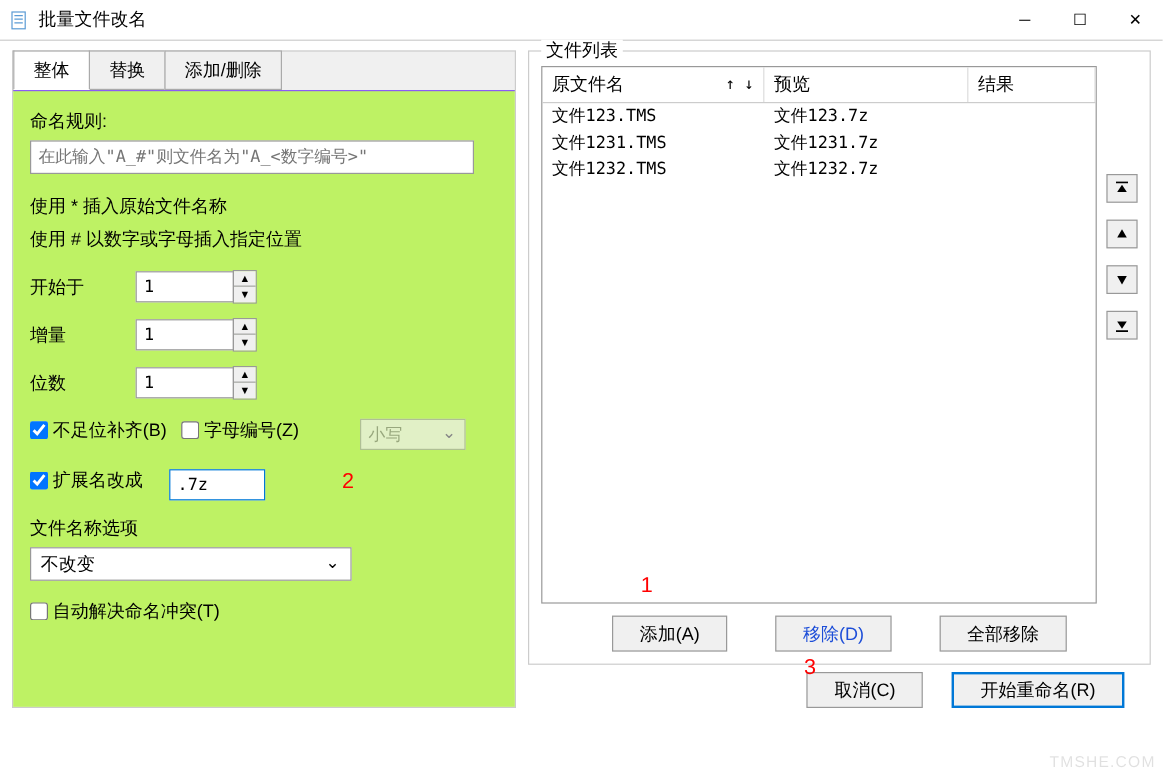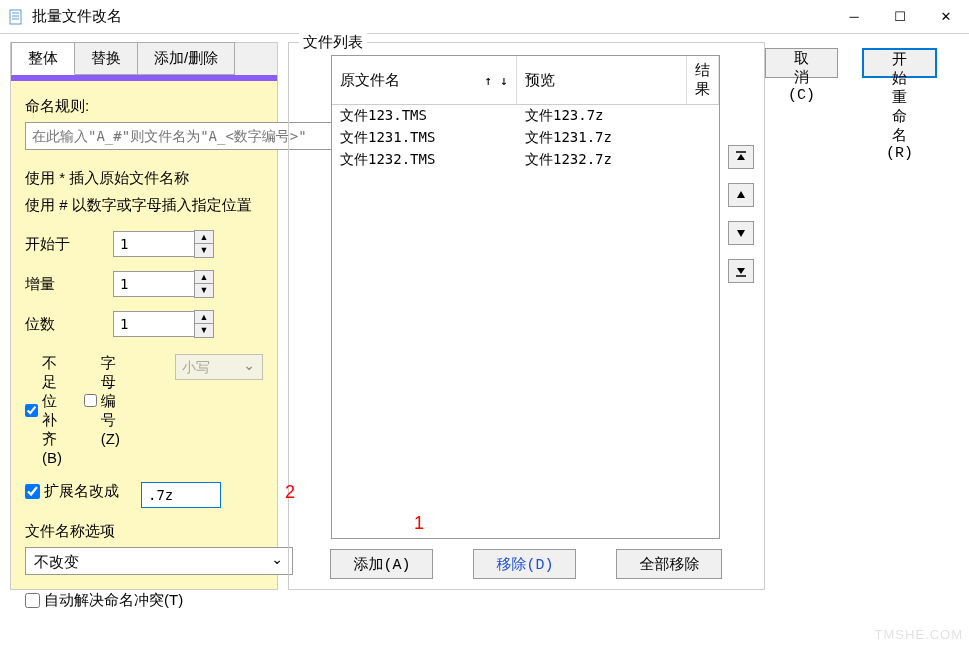--- a/index.html
+++ b/index.html
@@ -10,21 +10,21 @@
 .titlebar .title { flex: 1; font-size: 15px; }
 .titlebar .winbtns { display: flex; }
 .titlebar .winbtn { width: 46px; height: 32px; display: flex; align-items: center; justify-content: center; font-family: "Segoe UI Symbol", sans-serif; font-size: 13px; }
 
 .content { display: flex; padding: 8px 10px 4px 10px; gap: 10px; height: 560px; }
 
 .left-panel { width: 420px; border: 1px solid #ccc; background: #f0f0f0; position: relative; }
 .tabs { display: flex; position: relative; top: -1px; }
 .tab { padding: 6px 16px; border: 1px solid #aaa; background: #f0f0f0; font-size: 15px; margin-right: -1px; position: relative; }
 .tab.active { background: #fff; border-bottom: 1px solid #fff; z-index: 1; }
-.tab-body { position: absolute; top: 32px; left: 0; right: 0; bottom: 0; background: #fef9c3; border-top: 6px solid #8b5cf6; padding: 16px 14px; }
+.tab-body { position: absolute; top: 32px; left: 0; right: 0; bottom: 0; background: #bef264; border-top: 1px solid #8b5cf6; padding: 16px 14px; }
 
 .field-label { font-size: 15px; margin-bottom: 6px; }
 .name-input { width: 370px; height: 28px; border: 1px solid #999; padding: 0 6px; color: #888; font-size: 14px; font-family: "SimSun", monospace; }
 
 .hint { font-size: 15px; margin-top: 14px; line-height: 1.8; }
 
 .num-row { display: flex; align-items: center; margin-top: 12px; }
 .num-row .lbl { width: 88px; font-size: 15px; }
 .num-input { width: 82px; height: 26px; border: 1px solid #999; padding: 0 6px; font-family: "SimSun", monospace; font-size: 14px; }
 .spinner { display: flex; flex-direction: column; border: 1px solid #999; margin-left: -1px; }
@@ -39,42 +39,42 @@
 .select-wrap { position: relative; display: inline-block; padding-left: 39px; }
 .select-wrap::after { content: "⌄"; position: absolute; right: 8px; top: 3px; color: #888; pointer-events: none; font-size: 14px; }
 
 .ext-input { width: 80px; height: 26px; border: 1px solid #0078d7; padding: 0 6px; font-family: "SimSun", monospace; font-size: 14px; margin-left: 10px; }
 
 .section-lbl { font-size: 15px; margin-top: 14px; margin-bottom: 6px; }
 .big-select { width: 268px; height: 28px; border: 1px solid #999; padding: 0 8px; font-size: 15px; appearance: none; background: #fff; }
 .big-select-wrap { position: relative; display: inline-block; }
 .big-select-wrap::after { content: "⌄"; position: absolute; right: 10px; top: 4px; pointer-events: none; font-size: 14px; }
 
-.right-panel { flex: 1; display: flex; flex-direction: row; }
+.right-panel { flex: 1; display: flex; flex-direction: column; }
 .fieldset { border: 1px solid #ccc; position: relative; padding: 12px 10px 10px 10px; flex: 1; display: flex; flex-direction: column; }
 .fieldset .legend { position: absolute; top: -10px; left: 10px; background: #fff; padding: 0 4px; font-size: 15px; }
 
-.list-area { display: flex; gap: 8px; flex: 1; margin-left: 32px; }
+.list-area { display: flex; gap: 8px; flex: 1; }
 .filelist { flex: 1; border: 1px solid #999; background: #fff; display: flex; flex-direction: column; }
 .header-row { display: flex; border-bottom: 1px solid #ccc; }
 .header-cell { padding: 5px 8px; font-size: 15px; border-right: 1px solid #ddd; display: flex; align-items: center; gap: 6px; }
 .header-cell .sort { font-family: monospace; font-size: 13px; margin-left: auto; }
 .col-orig { width: 185px; }
 .col-prev { width: 170px; }
 .col-res { flex: 1; }
 
 .data-rows { flex: 1; overflow: auto; }
 .data-row { display: flex; }
 .data-cell { padding: 2px 8px; font-size: 14px; font-family: "SimSun", monospace; }
 
 .side-btns { display: flex; flex-direction: column; gap: 14px; padding-top: 90px; }
 .side-btn { width: 26px; height: 24px; border: 1px solid #999; background: #f0f0f0; display: flex; align-items: center; justify-content: center; font-size: 11px; }
 
 .action-row { display: flex; justify-content: center; gap: 40px; margin-top: 10px; }
-.btn { height: 30px; padding: 0 22px; border: 1px solid #999; background: #f0f0f0; font-size: 15px; font-family: Liberation Mono, monospace; }
+.btn { height: 30px; padding: 0 22px; border: 1px solid #999; background: #f0f0f0; font-size: 15px; font-family: Liberation Sans, sans-serif; }
 .btn.disabled { color: #1d4ed8; }
 .btn.highlight { border: 2px solid #0078d7; }
 
 .bottom-row { display: flex; justify-content: flex-end; gap: 24px; padding: 6px 22px 0 0; }
 
 .anno { position: absolute; color: #ff0000; font-size: 18px; font-weight: normal; z-index: 10; }
 .watermark { position: absolute; right: 6px; bottom: 4px; color: rgba(0,0,0,0.12); font-size: 13px; font-family: Arial; letter-spacing: 1px; }
 </style>
 </head>
 <body>

